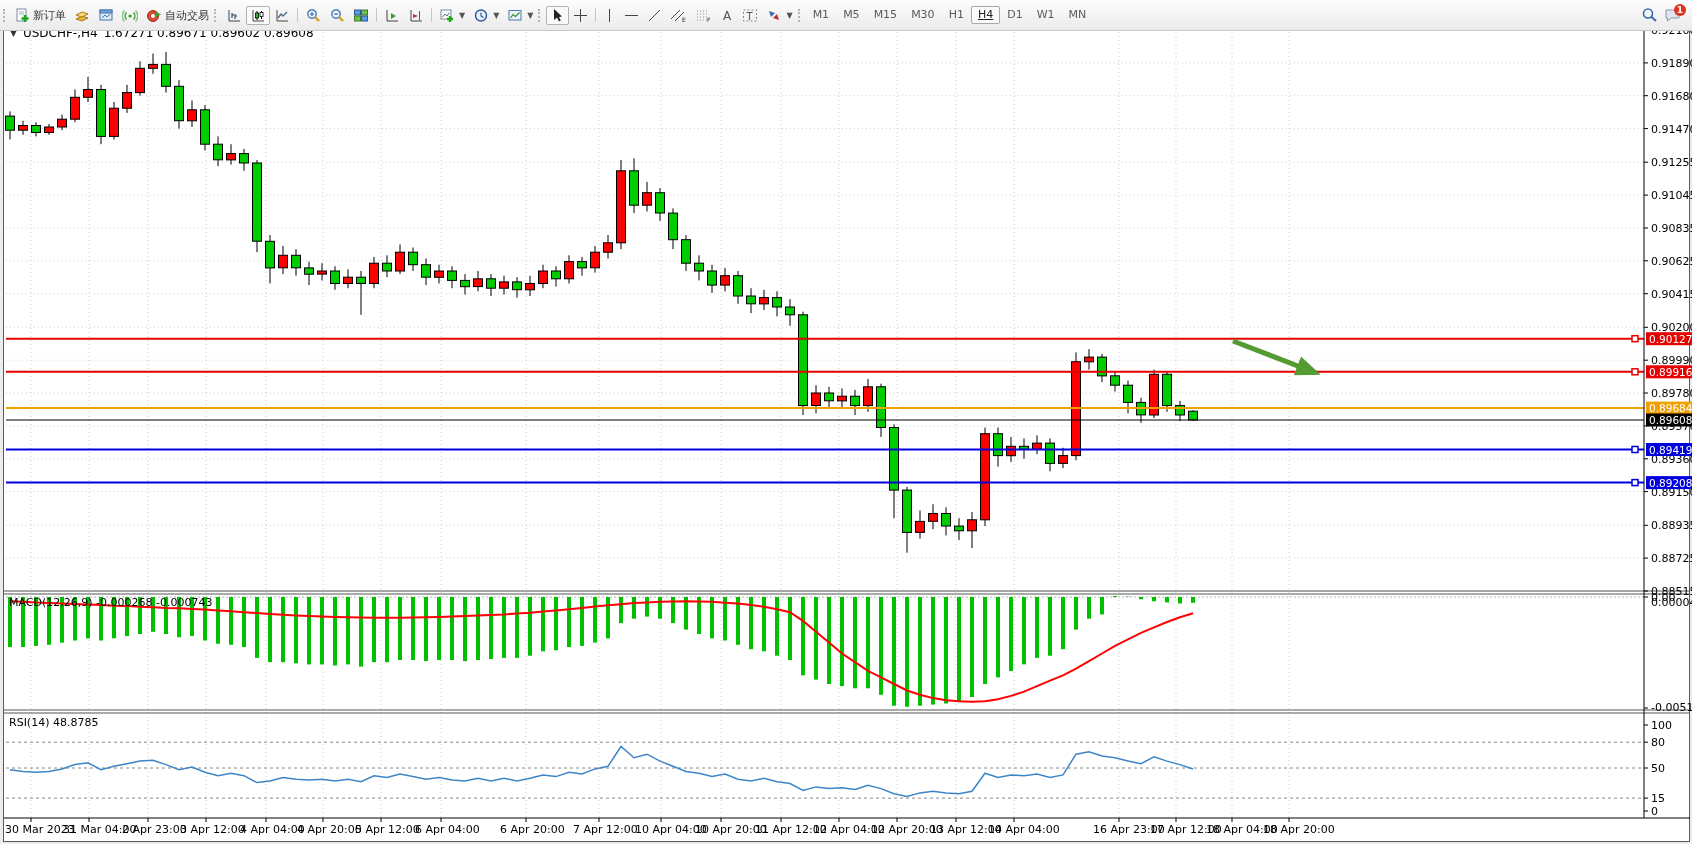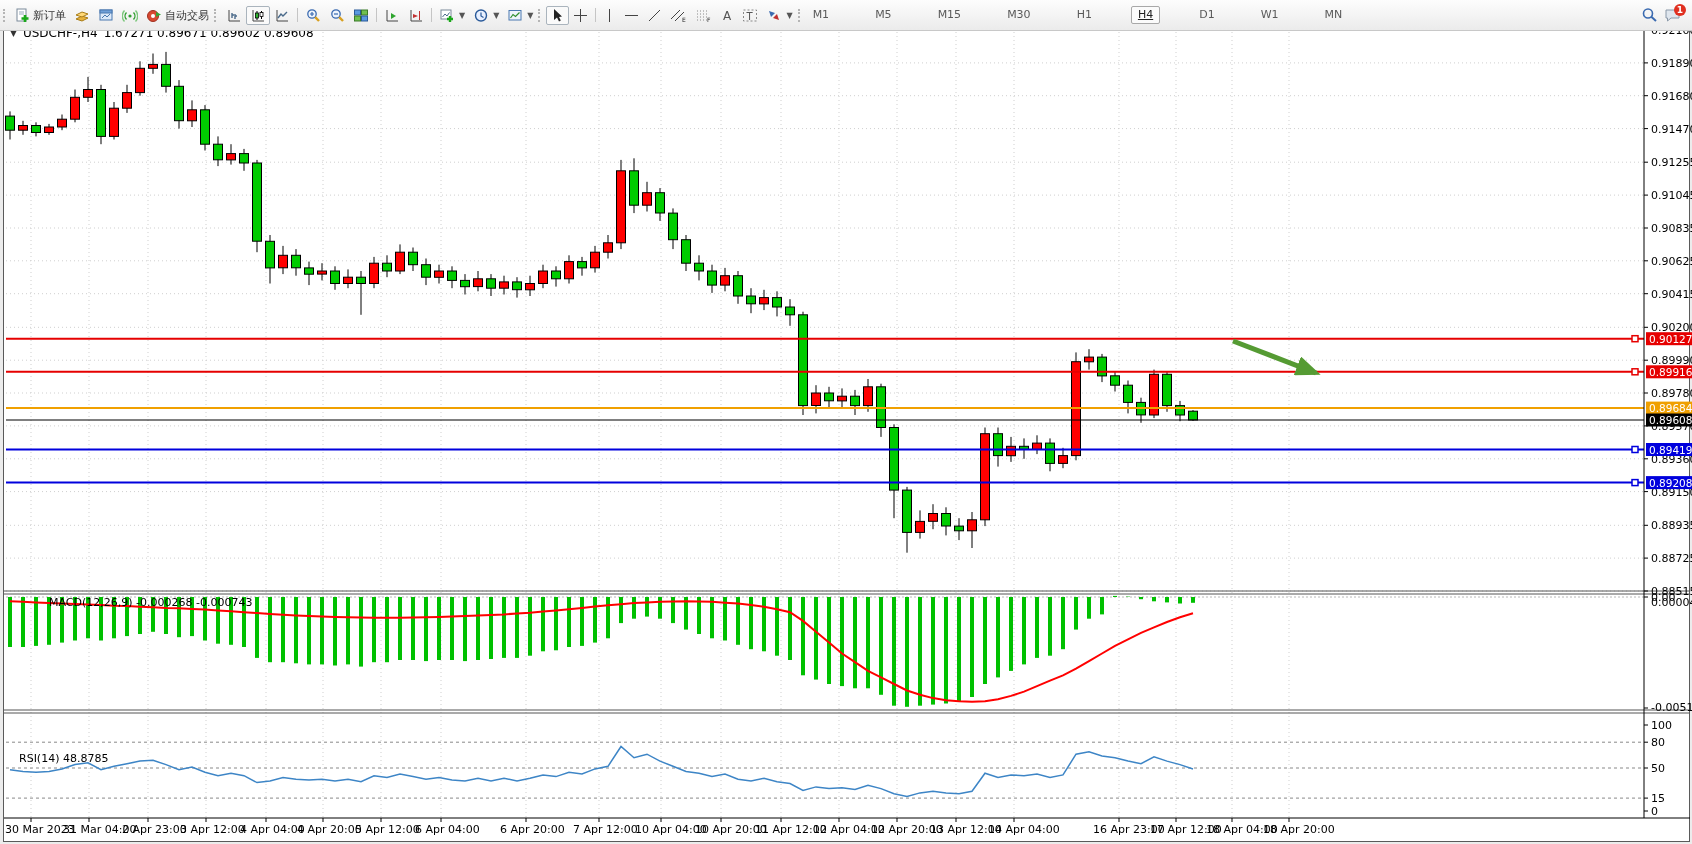--- a/index.html
+++ b/index.html
@@ -4,34 +4,34 @@
 <style>
   html,body{margin:0;padding:0;}
   body{width:1692px;height:844px;background:#ececec;font-family:"DejaVu Sans","Liberation Sans",sans-serif;position:relative;overflow:hidden;}
   
   .toolbar{position:absolute;top:0;left:0;width:100%;height:31px;background:linear-gradient(#fdfdfd,#ebebeb);border-bottom:1px solid #c8c8c8;display:flex;align-items:center;padding:0 2px;z-index:5;font-size:11px;color:#333;box-sizing:border-box;}
   .tb-btn{height:17px;display:flex;align-items:center;gap:3px;padding:0 3px;border:1px solid transparent;border-radius:2px;cursor:default;white-space:nowrap;}
   .tb-btn.pressed{background:#fafafa;border:1px solid #aab4bd;}
   .tb-sep{width:1px;height:14px;background:#c5c5c5;margin:0 3px;flex:none;}
   .tb-handle{width:3px;height:13px;border-left:2px dotted #b5b5b5;margin:0 3px 0 1px;flex:none;}
   .caret{font-size:8px;color:#555;margin-left:1px;}
-  .tf-group{display:flex;align-items:flex-start;gap:32px;}
+  .tf-group{display:flex;align-items:flex-start;}
   .tf-btn{padding:0 6px;height:16px;line-height:16px;color:#5a5a5a;border:1px solid transparent;border-radius:2px;font-size:11px;}
   .tf-btn.active{background:#fbfbfb;border:1px solid #a8a8a8;color:#222;text-decoration:underline;}
   .tb-right{margin-left:auto;display:flex;align-items:center;gap:6px;padding-right:6px;}
   .chat-wrap{position:relative;width:20px;height:16px;}
   .chat-badge{position:absolute;top:-3px;right:-2px;background:#e03020;color:#fff;border-radius:50%;width:12px;height:12px;font-size:9px;font-weight:bold;text-align:center;line-height:12px;}
   
   .chart-frame{position:absolute;left:3px;top:21px;right:2px;bottom:2px;border:1px solid #5a5a5a;background:#fff;z-index:1;}
   #chart-svg{position:absolute;left:0;top:0;z-index:2;}
   .overlay{position:absolute;z-index:4;font-size:11px;color:#000;white-space:pre;}
   .title-bar{left:10px;top:26px;font-size:12px;display:flex;align-items:center;gap:6px;}
   .title-tri{font-size:9px;color:#333;}
-  .macd-label{left:9px;top:596px;padding-left:40px;}
-  .rsi-label{left:19px;top:716px;margin-top:36px;}
+  .macd-label{left:9px;top:596px;}
+  .rsi-label{left:9px;top:716px;}
   svg text{font-family:"DejaVu Sans","Liberation Sans",sans-serif;}
 </style>
 </head>
 <body>
 
 <div class="toolbar">
   <span class="tb-handle"></span>
 
   <div class="tb-btn">
     <svg width="15" height="15">

